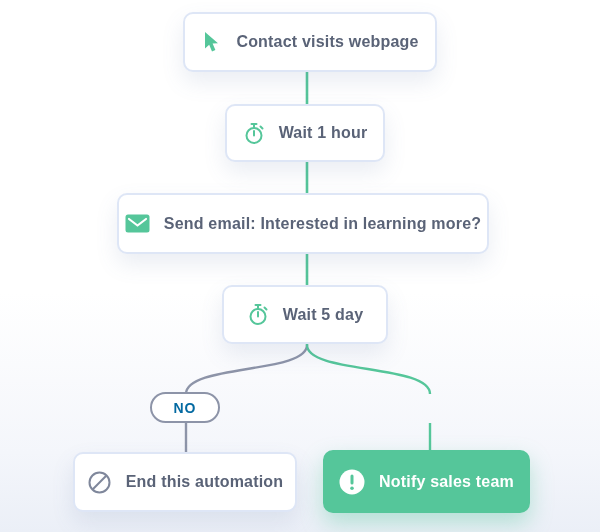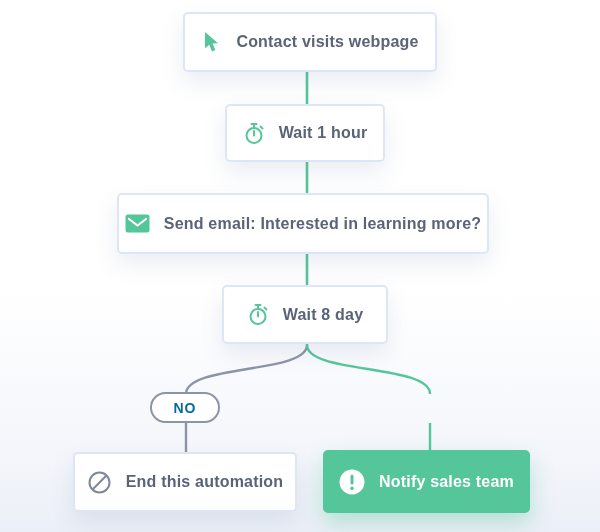--- a/index.html
+++ b/index.html
@@ -21,21 +21,21 @@
   }
   .node {
     position: absolute;
     z-index: 2;
     display: flex;
     align-items: center;
     justify-content: center;
     gap: 14px;
     background: #ffffff;
     border: 2px solid #dee6f6;
-    border-radius: 5px;
+    border-radius: 10px;
     box-shadow: 0 10px 22px rgba(96, 118, 166, 0.13);
     color: #5a6377;
     font-size: 16px;
     font-weight: 700;
     letter-spacing: 0.2px;
     cursor: pointer;
     white-space: nowrap;
   }
   .node svg { flex: 0 0 auto; display: block; }
   .node--green {
@@ -124,21 +124,21 @@
   <div class="node node--wait1d">
     <span>
       <svg width="22" height="23" viewBox="0 0 22 23" fill="none" stroke="#55c69a" stroke-width="2" stroke-linecap="round">
         <circle cx="11" cy="13.5" r="7.5"></circle>
         <line x1="11" y1="13.5" x2="11" y2="9"></line>
         <line x1="8.5" y1="2" x2="13.5" y2="2"></line>
         <line x1="11" y1="2.5" x2="11" y2="5.5"></line>
         <line x1="17.5" y1="4.5" x2="19.5" y2="6.5"></line>
       </svg>
     </span>
-    <span>Wait 8 day</span>
+    <span>Wait 5 day</span>
   </div>
 
   <div class="pill pill--no">
     <span>NO</span>
   </div>
 
 
   <div class="node node--end">
     <span>
       <svg width="25" height="25" viewBox="0 0 25 25" fill="none" stroke="#7f879b" stroke-width="2">

